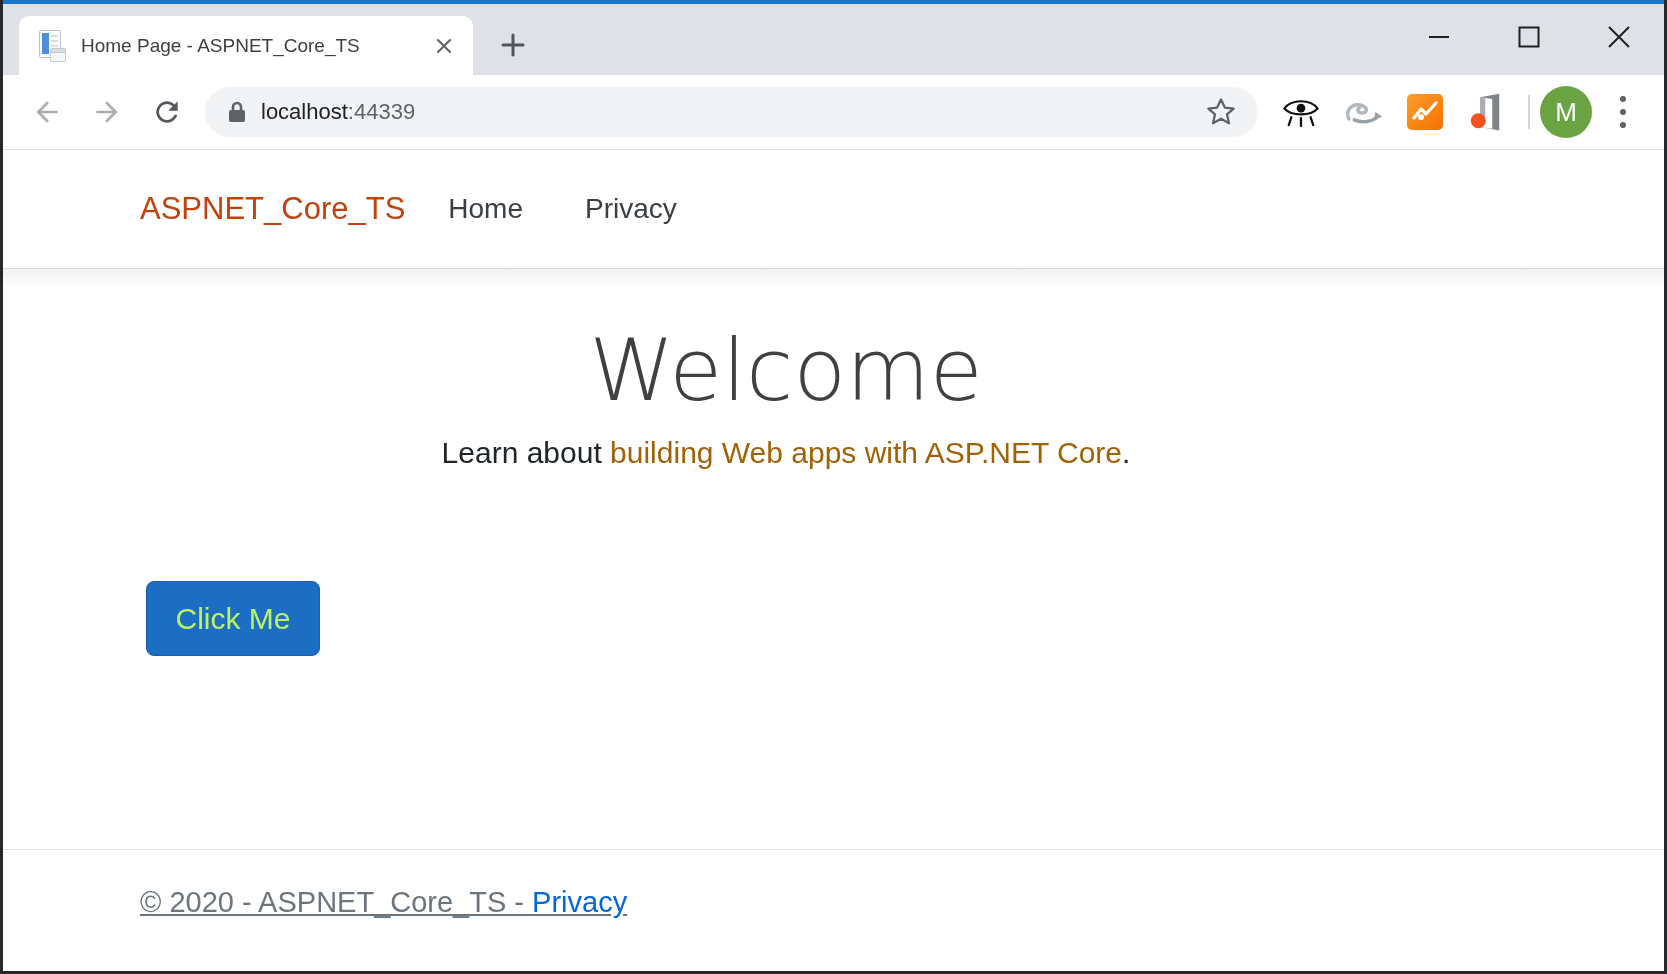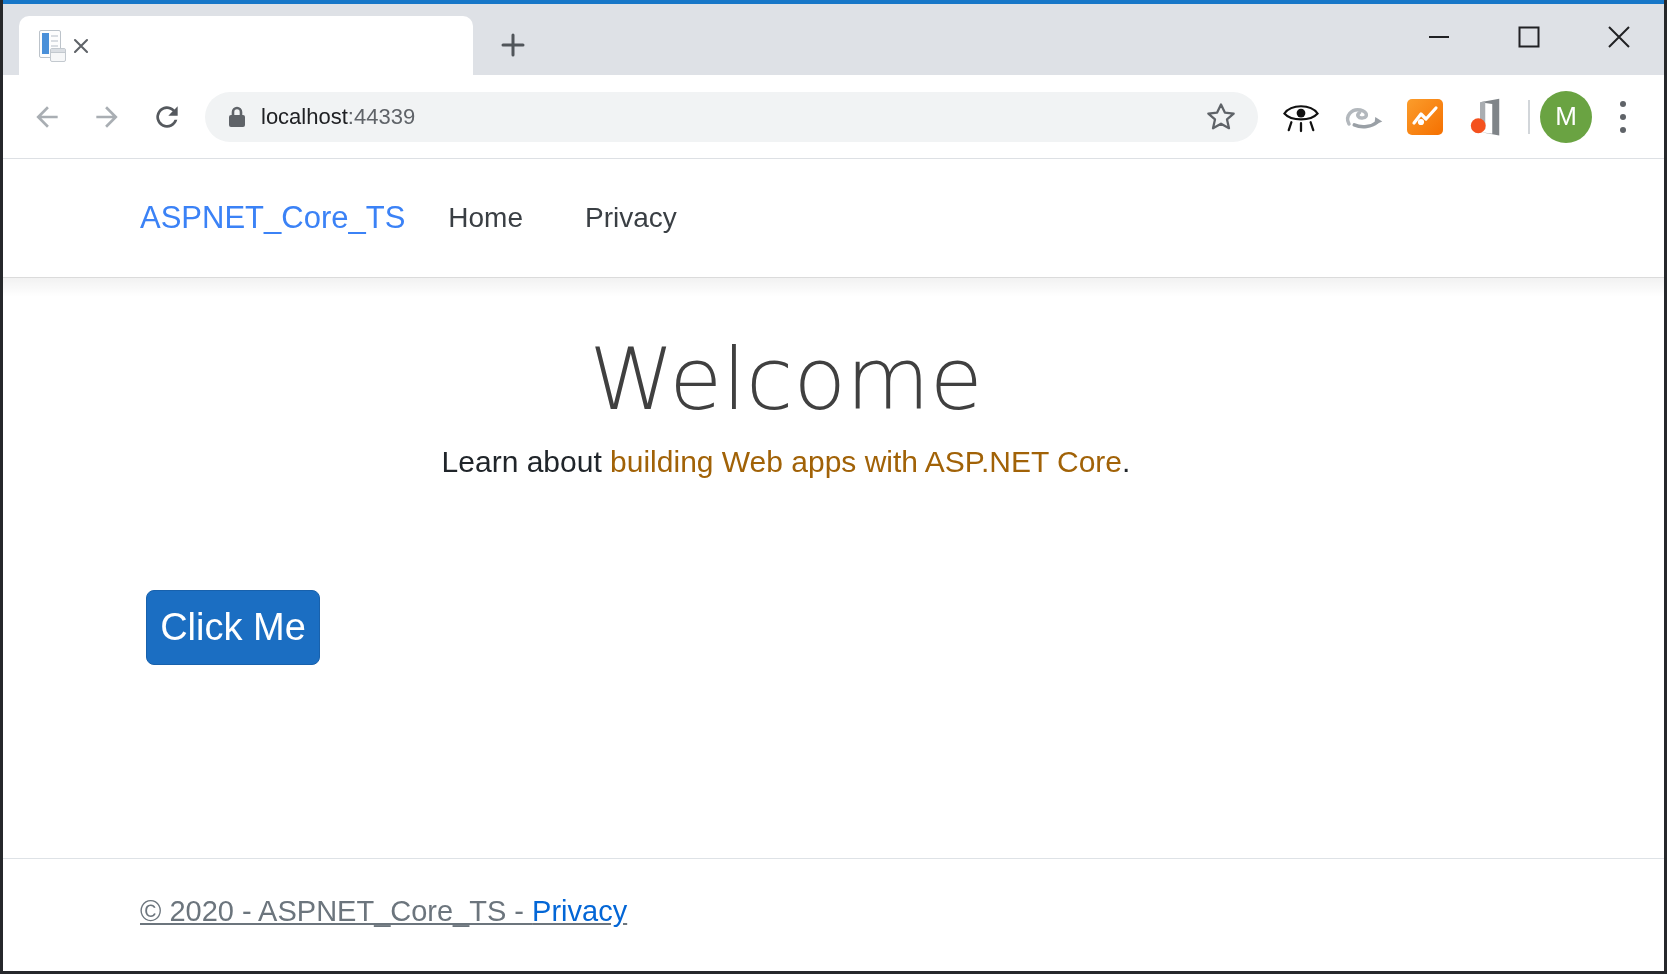--- a/index.html
+++ b/index.html
@@ -26,21 +26,21 @@
   .favicon .bluebar{ position:absolute; left:3px; top:3px; width:7px; height:21px; background:#4a90d9; }
   .favicon .grayline{ position:absolute; left:12px; top:5px; width:7px; height:2px; background:#d9dde2; box-shadow:0 5px 0 #d9dde2, 0 10px 0 #d9dde2; }
   .favicon .mini-win{ position:absolute; right:0; bottom:0; width:16px; height:14px; background:#f6f7f8; border:1px solid #c3c9cf; border-radius:2px; }
   .favicon .mini-win i{ display:block; height:4px; background:#dadee3; border-bottom:1px solid #c3c9cf; }
   .new-tab-btn{ position:absolute; left:492px; bottom:12px; width:36px; height:36px; border:none; background:transparent; display:flex; align-items:center; justify-content:center; cursor:pointer; border-radius:50%; }
 
   .win-controls{ position:absolute; right:0; top:0; height:66px; display:flex; }
   .win-btn{ width:90px; height:100%; border:none; background:transparent; display:flex; align-items:center; justify-content:center; cursor:pointer; }
 
   
-  .toolbar{ height:84px; background:#fff; border-bottom:1px solid #dde0e4; display:flex; align-items:center; padding:0 10px 0 14px; }
+  .toolbar{ height:75px; background:#fff; border-bottom:1px solid #dde0e4; display:flex; align-items:center; padding:0 10px 0 14px; }
   .nav-btn{ width:60px; height:60px; flex:0 0 auto; border:none; background:transparent; display:flex; align-items:center; justify-content:center; cursor:pointer; border-radius:50%; }
   .omnibox{
     flex:1; height:50px; background:#f1f3f4; border-radius:25px;
     display:flex; align-items:center; padding:0 14px 0 20px; margin:0 12px 0 8px; min-width:0;
   }
   .omnibox .url{ flex:1; font-size:22px; margin-left:12px; white-space:nowrap; overflow:hidden; }
   .url-host{ color:#202124; }
   .url-port{ color:#5f6368; }
   .ext-area{ display:flex; align-items:center; flex:0 0 auto; }
   .ext-btn{ width:62px; height:62px; border:none; background:transparent; display:flex; align-items:center; justify-content:center; cursor:pointer; }
@@ -51,36 +51,36 @@
   
   .page-body{ position:relative; height:820px; background:#fff; }
   .site-navbar{
     height:119px; background:#fff; border-bottom:1px solid #e7e7e7;
     display:flex; align-items:center; padding-left:137px; position:relative;
   }
   .site-navbar::after{
     content:""; position:absolute; left:0; right:0; top:100%; height:20px;
     background:linear-gradient(rgba(0,0,0,0.055), rgba(0,0,0,0)); pointer-events:none;
   }
-  .brand{ font-size:31px; color:#3b82f6; text-decoration:none; letter-spacing:0; }
+  .brand{ font-size:31px; color:#c2410c; text-decoration:none; letter-spacing:0; }
   .site-links{ display:flex; margin-left:26px;gap:28px; }
   .site-link{ font-size:28px; color:#3a3f44; text-decoration:none; padding:0 17px; }
 
   .container{ padding-left:137px; width:1429px; }
   .main-title{
     margin-top:54px; width:1292px; text-align:center;
     font-family:"DejaVu Sans","Liberation Sans",sans-serif;
     font-weight:200; font-size:86px; line-height:1.1; color:#404040;
   }
   .intro{ margin-top:16px; width:1292px; text-align:center; font-size:30px; line-height:1.25; color:#20252a; }
   .intro a{ color:#a16207; text-decoration:none; }
   .cta-btn{
     display:block; margin:110px 0 0 6px; width:174px; height:75px;
     background:#1b6ec2; border:1px solid #1861ac; border-radius:8px;
-    color:#ffffff; font-size:38px; cursor:pointer; font-family:"Liberation Sans",sans-serif;
+    color:#bef264; font-size:30px; cursor:pointer; font-family:"Liberation Sans",sans-serif;
   }
   .site-footer{
     position:absolute; left:0; right:0; bottom:0; height:121px;
     border-top:1px solid #dee2e6; background:#fff;
     padding:36px 0 0 137px; font-size:29px; color:#6c757d;text-decoration:underline;
   }
   .site-footer a{ color:#0366d6; text-decoration:none; }
 
   svg{ display:block; }
 </style>
@@ -93,20 +93,21 @@
   <div class="titlebar">
     <div class="tab">
       <span class="favicon">
         <span class="page"></span>
         <span class="bluebar"></span>
         <span class="grayline"></span>
         <span class="mini-win">
             <i></i>
           </span>
       </span>
+      <span class="tab-title">Home Page - ASPNET_Core_TS</span>
       <button class="tab-close">
         <svg width="18" height="18" viewBox="0 0 18 18">
             <path d="M3 3l12 12M15 3L3 15" stroke="#5f6368" stroke-width="2.1" stroke-linecap="round"></path>
           </svg>
       </button>
     </div>
     <button class="new-tab-btn">
       <svg width="28" height="28" viewBox="0 0 28 28">
           <path d="M14 4v20M4 14h20" stroke="#50555a" stroke-width="3" stroke-linecap="round"></path>
         </svg>

